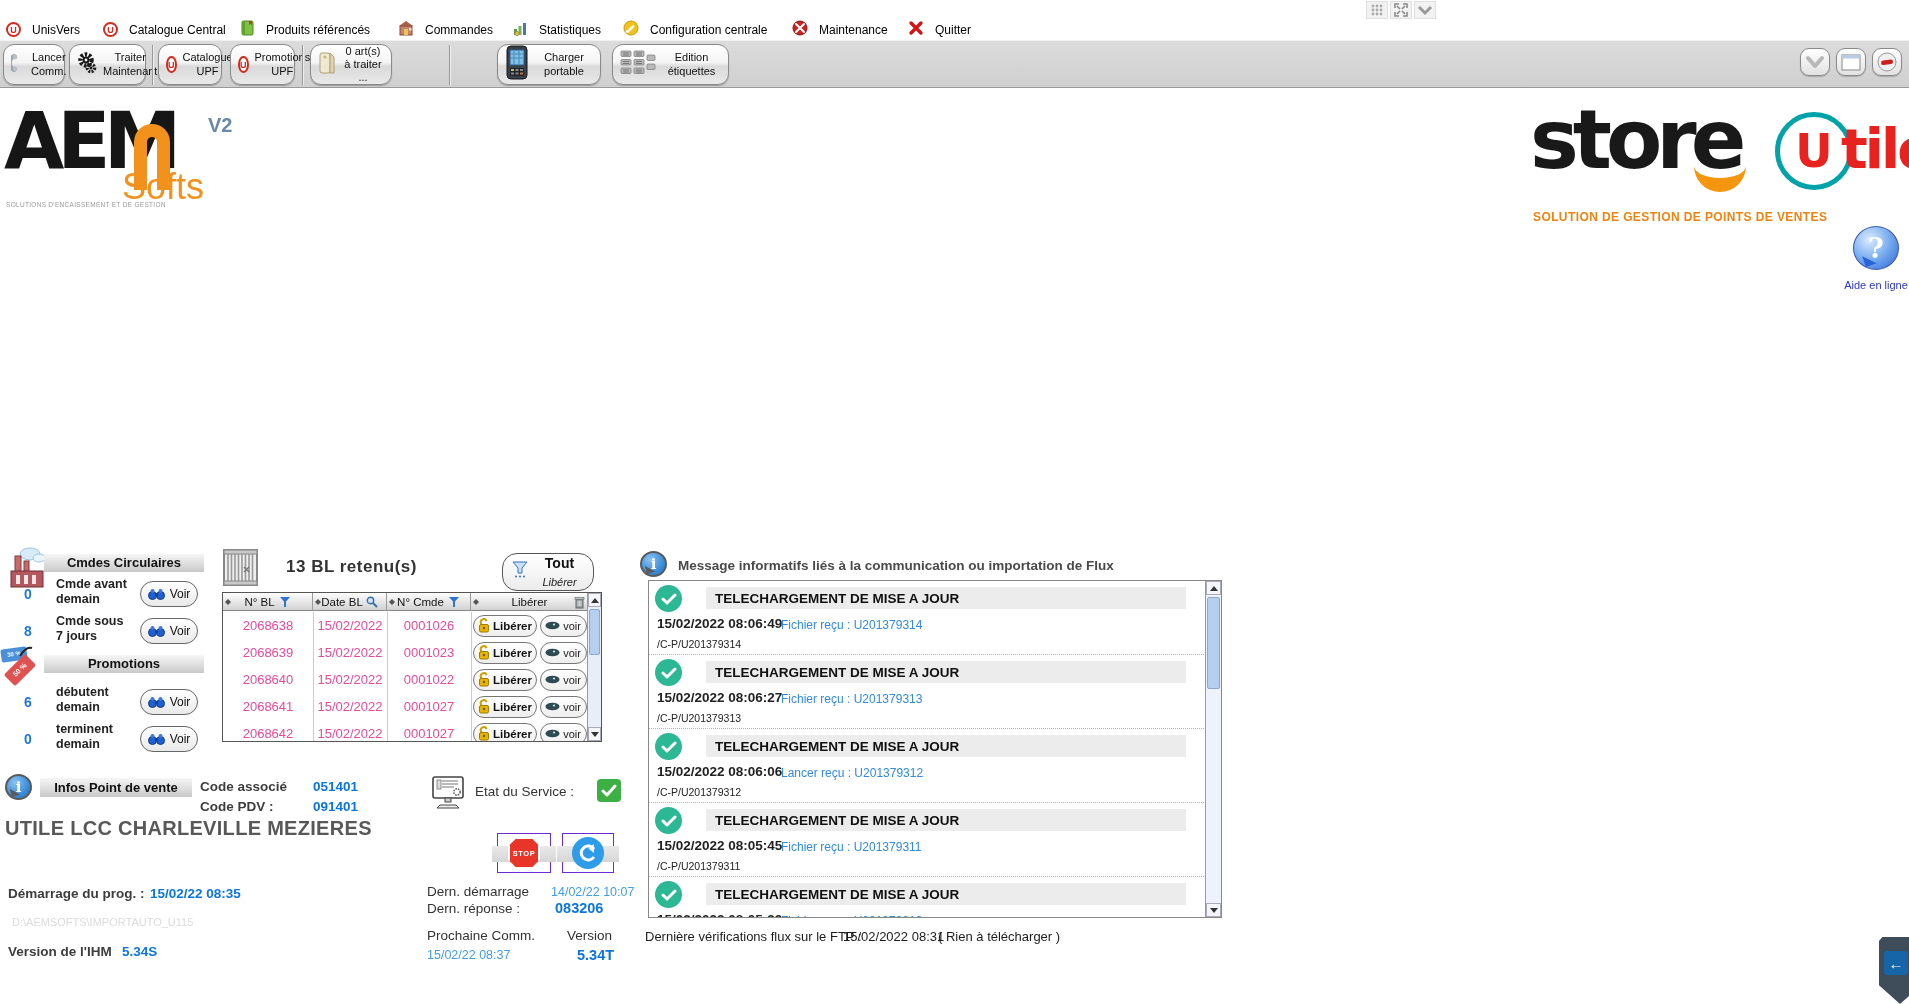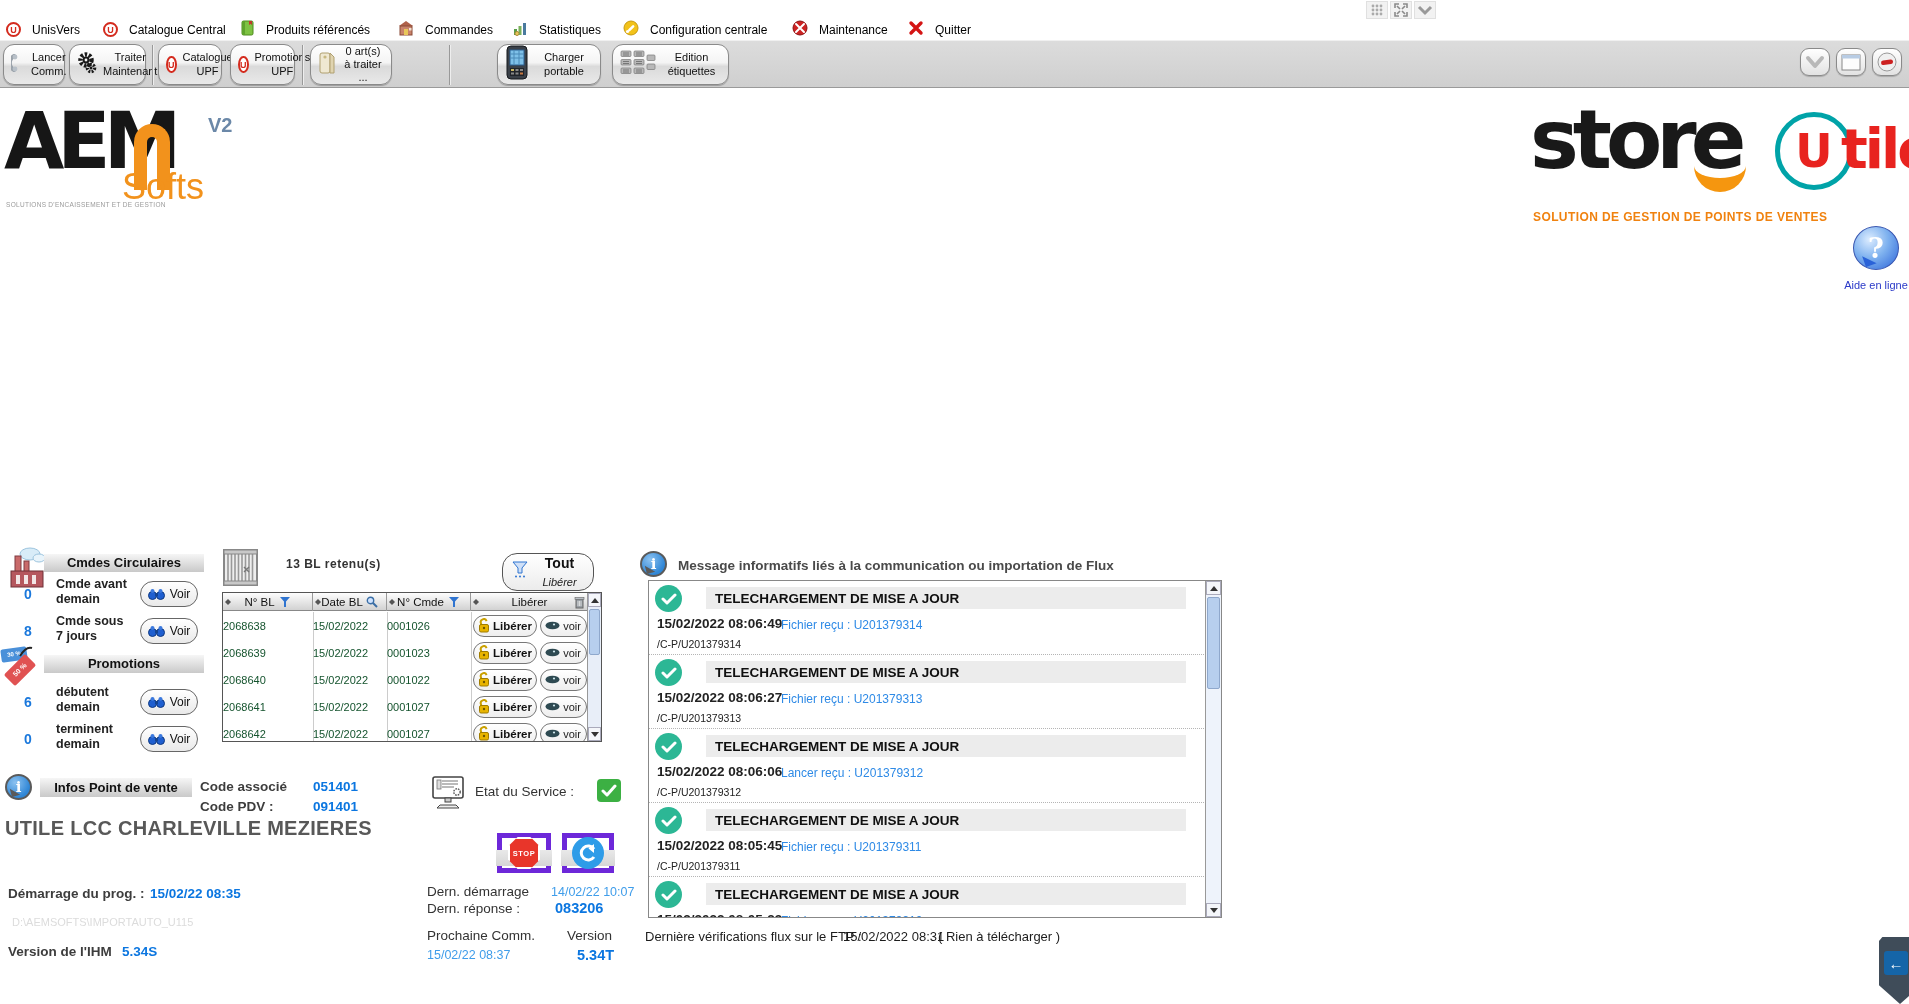--- a/index.html
+++ b/index.html
@@ -76,40 +76,40 @@
      font-size:13px; font-weight:bold; color:#111; text-align:center; line-height:18px; }
   .count { position:absolute; font-size:14px; font-weight:bold; color:#1a78dc; }
   .rlabel { position:absolute; font-size:12.5px; font-weight:bold; color:#222; line-height:15px; }
   .voirbtn { position:absolute; width:58px; height:26px; border:1.5px solid #666; border-radius:13px;
      background:linear-gradient(#fff,#e9e9e9); display:flex; align-items:center;
      justify-content:center; gap:5px; font-size:12px; color:#111; }
   .promotag { position:absolute; width:26px; height:13px; border-radius:2px; color:#fff;
      font-size:6px; font-weight:bold; text-align:center; line-height:13px; }
 
   
-  .bl-title { font-size:12px; font-weight:bold; color:#333; letter-spacing:.5px; }
+  .bl-title { font-size:17px; font-weight:bold; color:#333; letter-spacing:.5px; }
   .toutbtn { left:502px; top:553px; width:92px; height:38px; border:1.5px solid #555;
      border-radius:15px; background:linear-gradient(#fff,#ececec); display:flex;
      align-items:center; gap:7px; padding:0 9px; }
   .tout1 { font-size:14px; font-weight:bold; color:#111; line-height:14px; }
   .tout2 { font-size:11px; font-style:italic; color:#222; line-height:12px; }
   .bltable { left:222px; top:592px; width:380px; height:150px; border:1px solid #555;
      background:#fff; overflow:hidden; }
   .thead { position:absolute; left:0; top:0; width:365px; height:18px;
      background:linear-gradient(#fdfdfd,#d2d2d2); border-bottom:1px solid #888; display:flex; }
   .th { position:relative; height:18px; font-size:11.5px; color:#111; display:flex;
      align-items:center; justify-content:center; border-right:1px solid #999; }
   .updown { position:absolute; left:1px; top:3px; width:7px; height:12px; }
   .updown::before { content:""; position:absolute; left:1px; top:0; border:3px solid transparent;
      border-bottom-color:#555; }
   .updown::after { content:""; position:absolute; left:1px; bottom:0; border:3px solid transparent;
      border-top-color:#555; }
   .tbody { position:absolute; left:0; top:19px; width:365px; }
   .trow { display:flex; height:27px; align-items:center; }
-  .c { font-size:11px; color:#14532d; text-align:left; }
+  .c { font-size:13px; color:#ec4899; text-align:center; }
   .c1 { width:90px; } .c2 { width:74px; } .c3 { width:84px; }
   .c4 { width:117px; display:flex; gap:3px; justify-content:center; align-items:center; }
   .colline { position:absolute; top:19px; bottom:0; width:1px; background:#ccc; }
   .pill { border:1.5px solid #777; border-radius:12px; background:linear-gradient(#fff,#eee);
      display:flex; align-items:center; justify-content:center; gap:3px; height:22px; }
   .pill-lib { width:64px; font-size:11.5px; font-weight:bold; color:#111; }
   .pill-voir { width:47px; font-size:11px; color:#222; }
   .vscroll { position:absolute; right:0; top:0; bottom:0; width:14px; background:#e8eef8;
      border-left:1px solid #999; }
   .arrbox { position:absolute; left:0; width:13px; height:14px; background:#f4f6fa;
@@ -125,21 +125,21 @@
      font-family:"DejaVu Serif", serif; display:flex; align-items:center; justify-content:center; }
   .infoicon::after { content:""; position:absolute; left:-1px; bottom:-5px; border:6px solid transparent;
      border-top-color:#5a5a5a; transform:rotate(30deg); }
   .dlabel { position:absolute; font-size:13.5px; font-weight:bold; color:#3d3d3d; }
   .bluev { position:absolute; font-size:13.5px; font-weight:bold; color:#0b76e0; }
   .bluelight { position:absolute; font-size:12.5px; color:#3f9dea; }
   .storename { position:absolute; font-size:20px; font-weight:bold; color:#585858; letter-spacing:.3px; }
   .faintpath { position:absolute; font-size:11px; color:#dcdcdc; }
   .greencheck { position:absolute; width:24px; height:23px; background:#3cb043; border-radius:4px;
      display:flex; align-items:center; justify-content:center; }
-  .sqbtn { position:absolute; width:54px; height:40px; border:5px solid #6d28d9; background:#fff;
+  .sqbtn { position:absolute; width:54px; height:40px; border:1px solid #6d28d9; background:#fff;
      display:flex; align-items:center; justify-content:center; }
   .sqbtn::before { content:""; position:absolute; left:-6px; right:-6px; top:12px; height:16px;
      background:linear-gradient(#e9e9e9,#d6d6d6); z-index:0; }
   .stopoct { position:relative; z-index:1; width:32px; height:32px; background:#e8352a;
      clip-path:polygon(30% 0,70% 0,100% 30%,100% 70%,70% 100%,30% 100%,0 70%,0 30%);
      color:#fff; font-size:7.5px; font-weight:bold; display:flex; align-items:center;
      justify-content:center; letter-spacing:.5px; border:2px solid #fff; border-radius:4px; }
   .refcirc { position:relative; z-index:1; width:32px; height:32px; border-radius:50%;
      background:#2e9ce8; display:flex; align-items:center; justify-content:center; }
 

